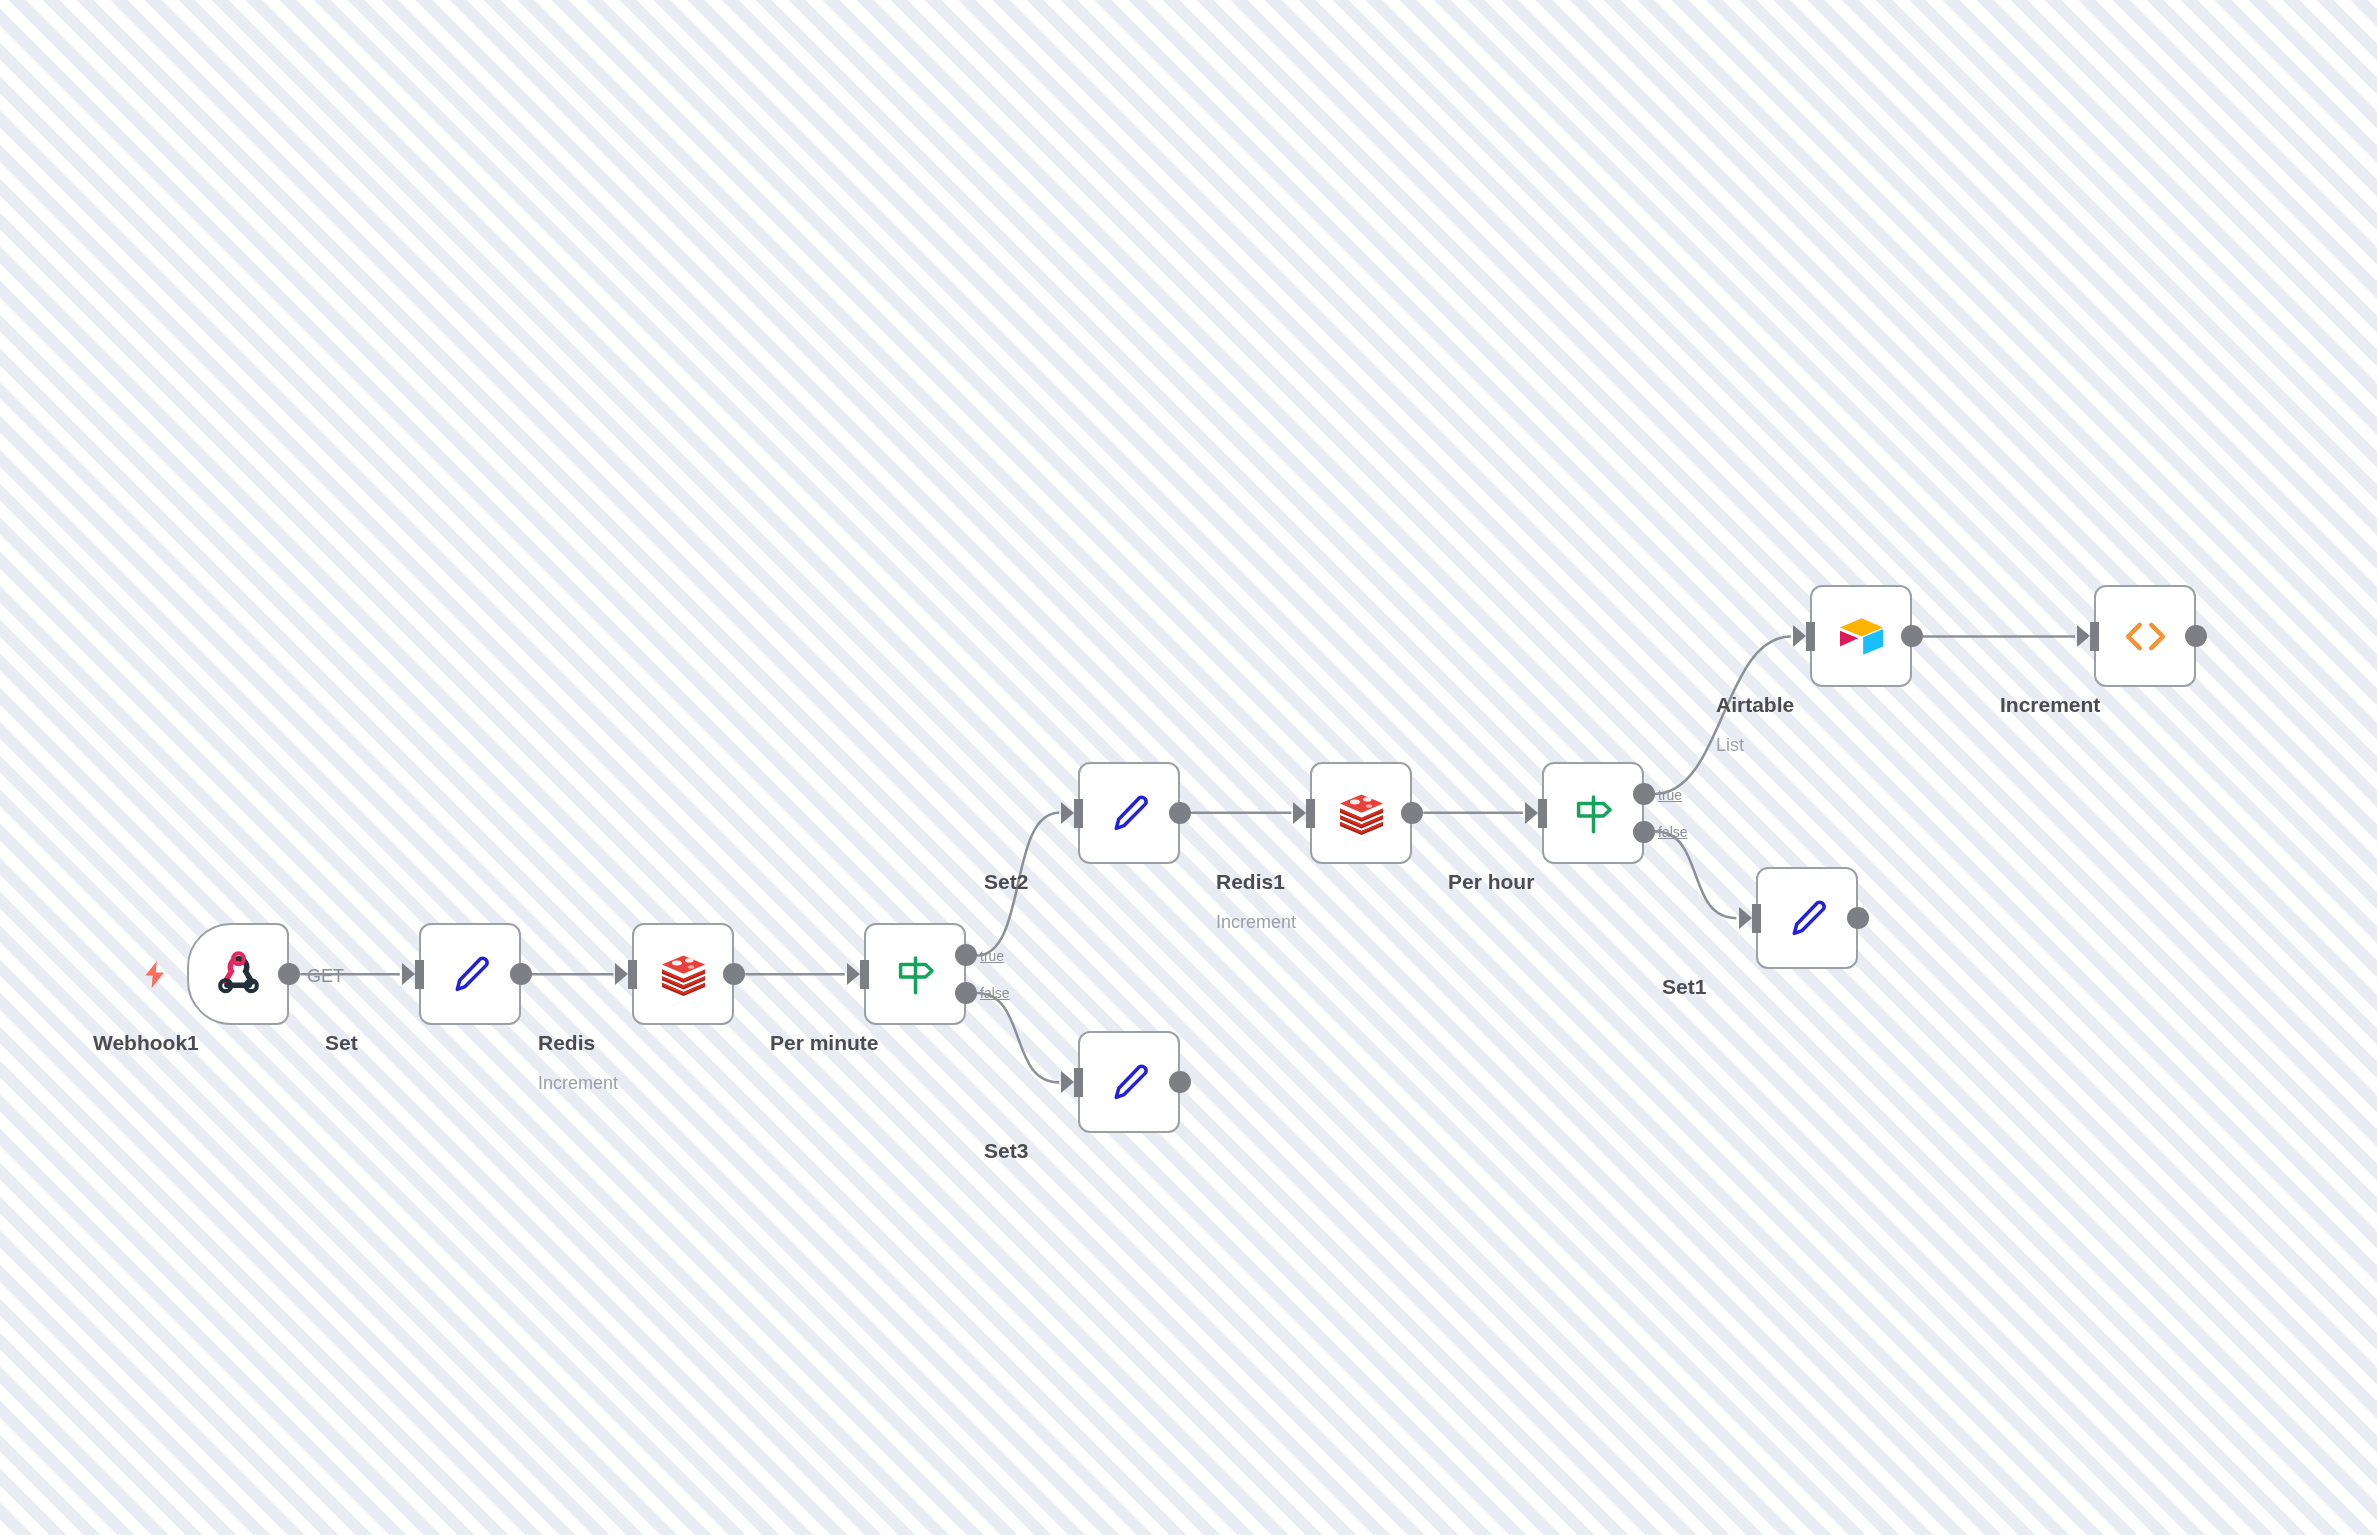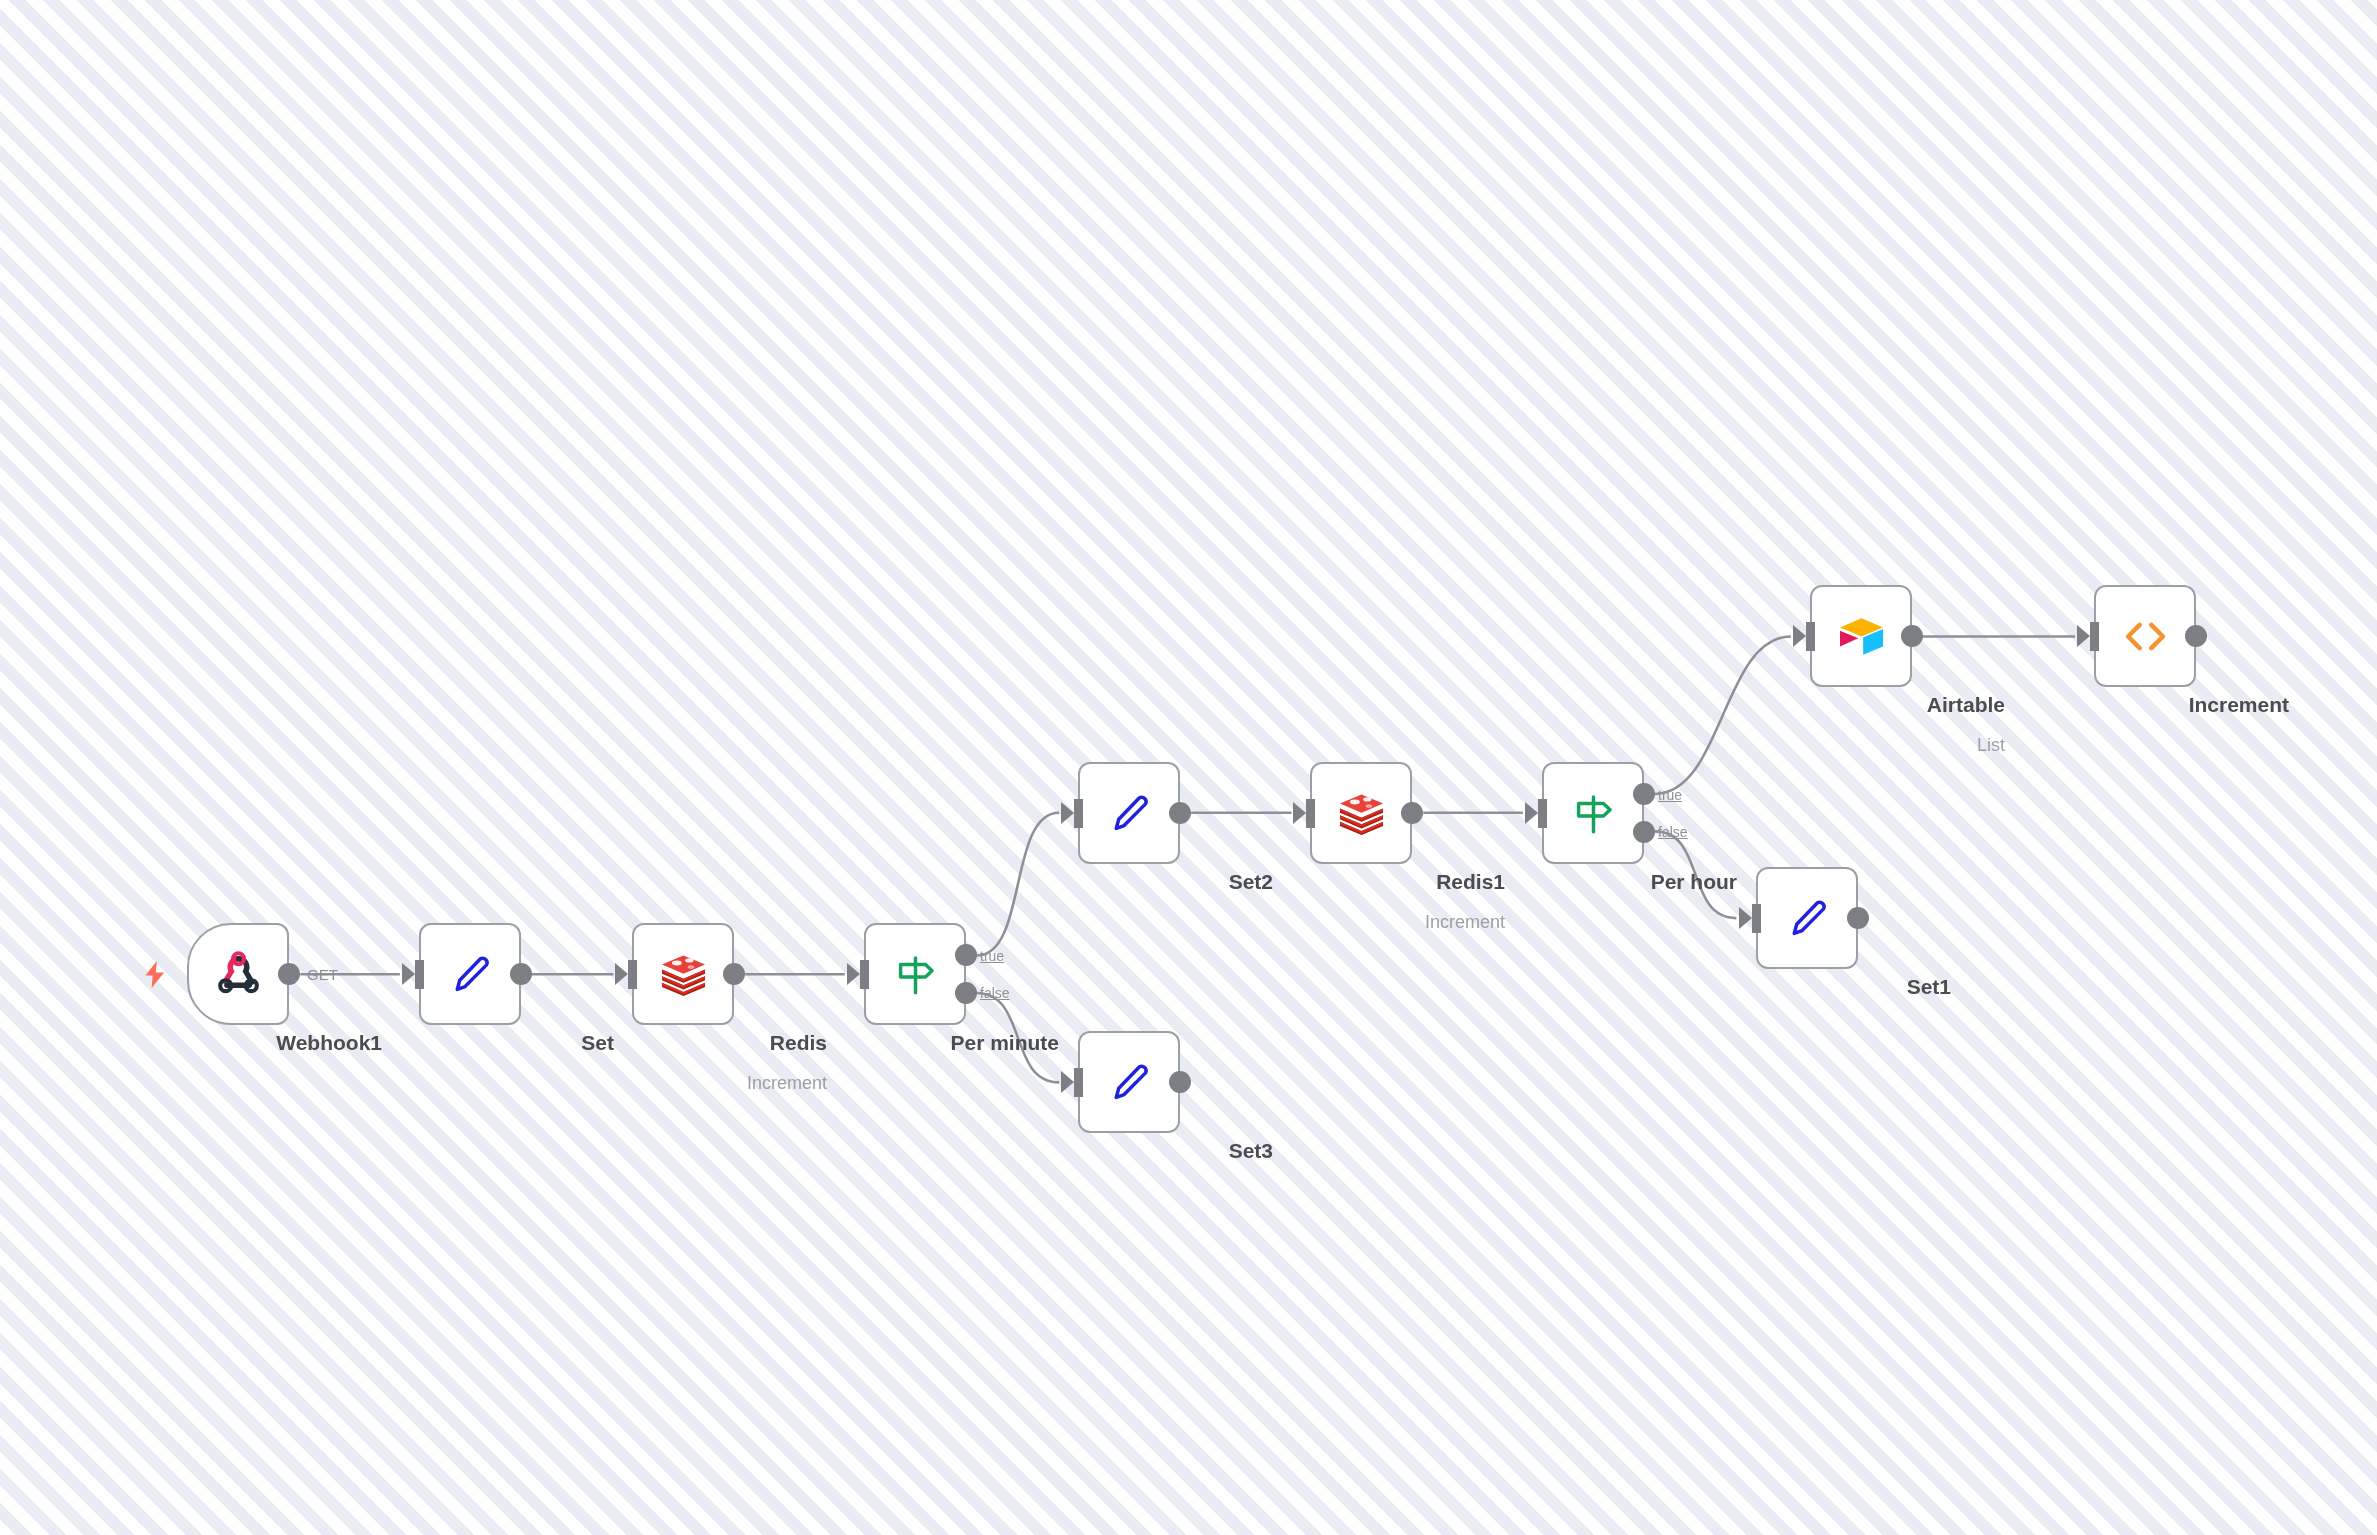--- a/index.html
+++ b/index.html
@@ -64,21 +64,21 @@
     height: 53px;
     display: block;
     pointer-events: none;
   }
 
   .node-labels {
     position: absolute;
     left: -145px;
     top: 56px;
     width: 289px;
-    text-align: right;
+    text-align: left;
     pointer-events: none;
   }
   .node-title {
     font-size: 21px;
     font-weight: bold;
     color: #4b4b50;
     line-height: 1.2;
     white-space: nowrap;
   }
   .node-subtitle {
@@ -128,21 +128,21 @@
   .trigger-bolt {
     position: absolute;
     width: 25.5px;
     height: 29px;
     pointer-events: none;
   }
 
   
   .edge-label {
     position: absolute;
-    font-size: 15px;
+    font-size: 18px;
     color: #8d9096;
     white-space: nowrap;
     pointer-events: none;
     text-align: right;
   }
 </style>
 </head>
 <body>
 
 <div id="canvas">

